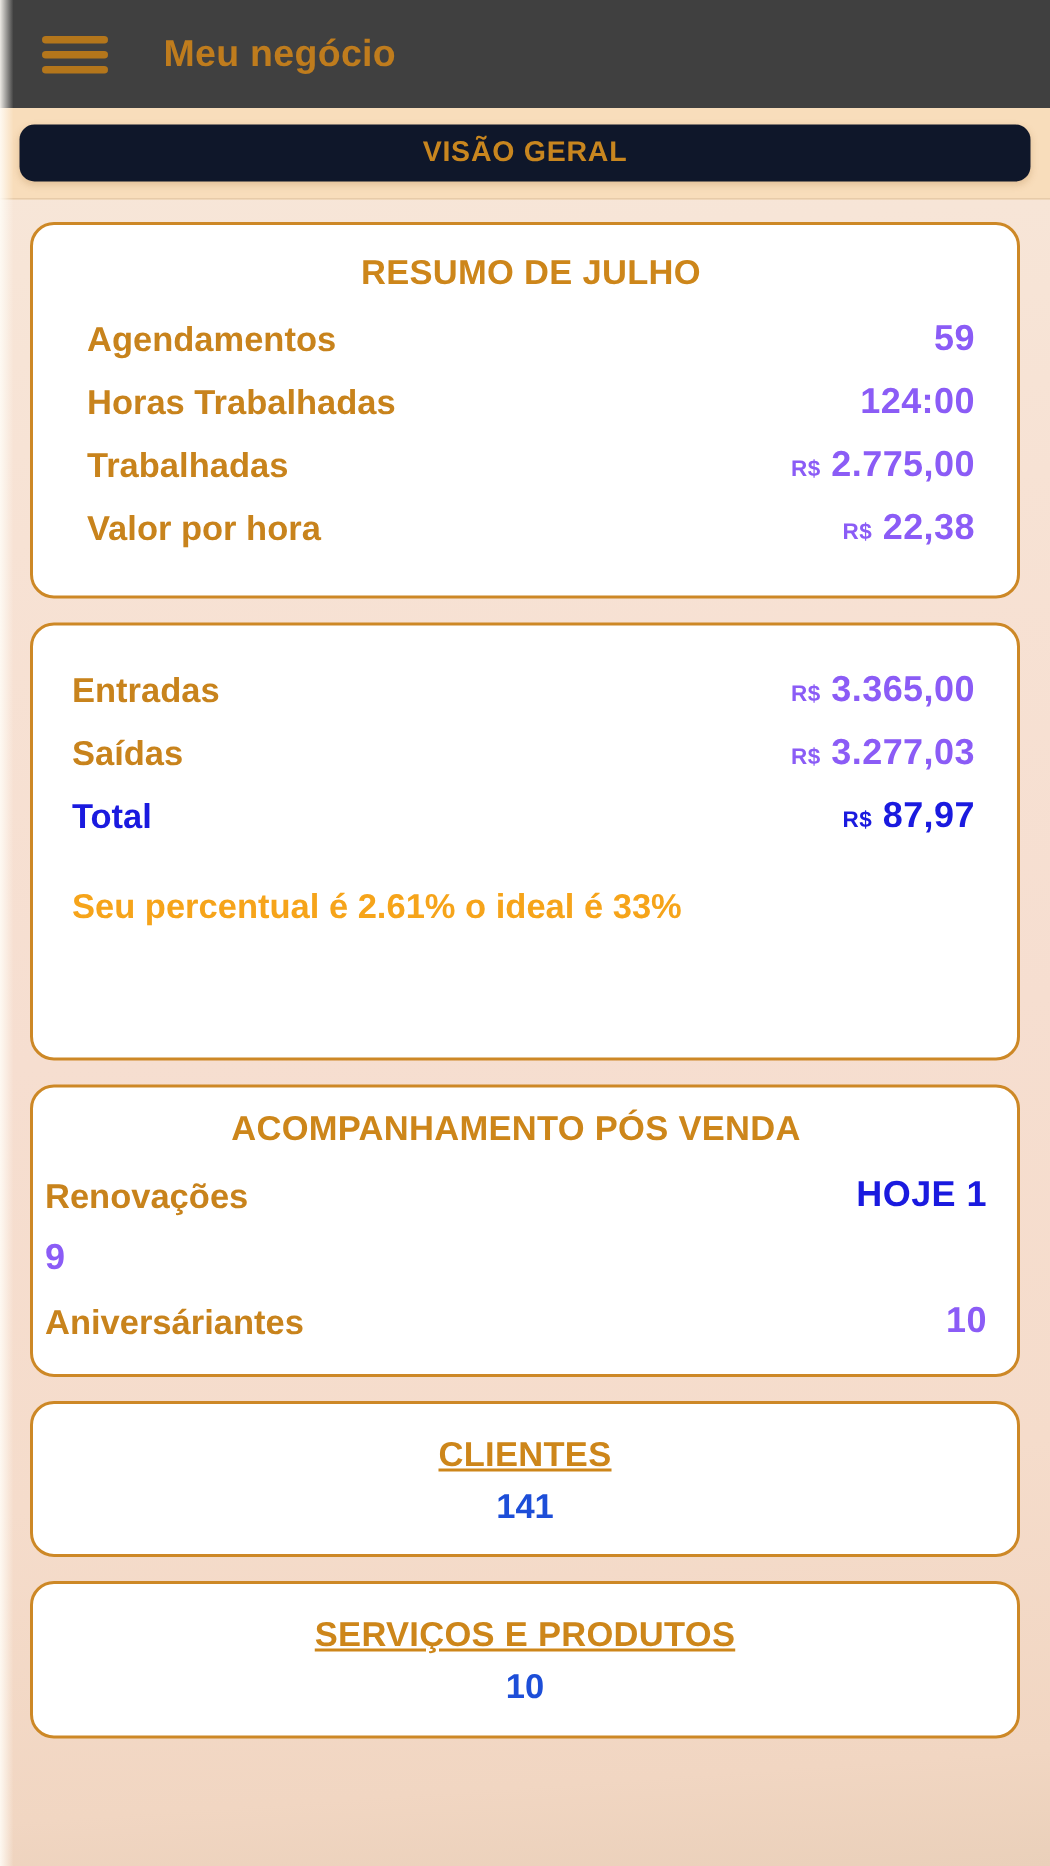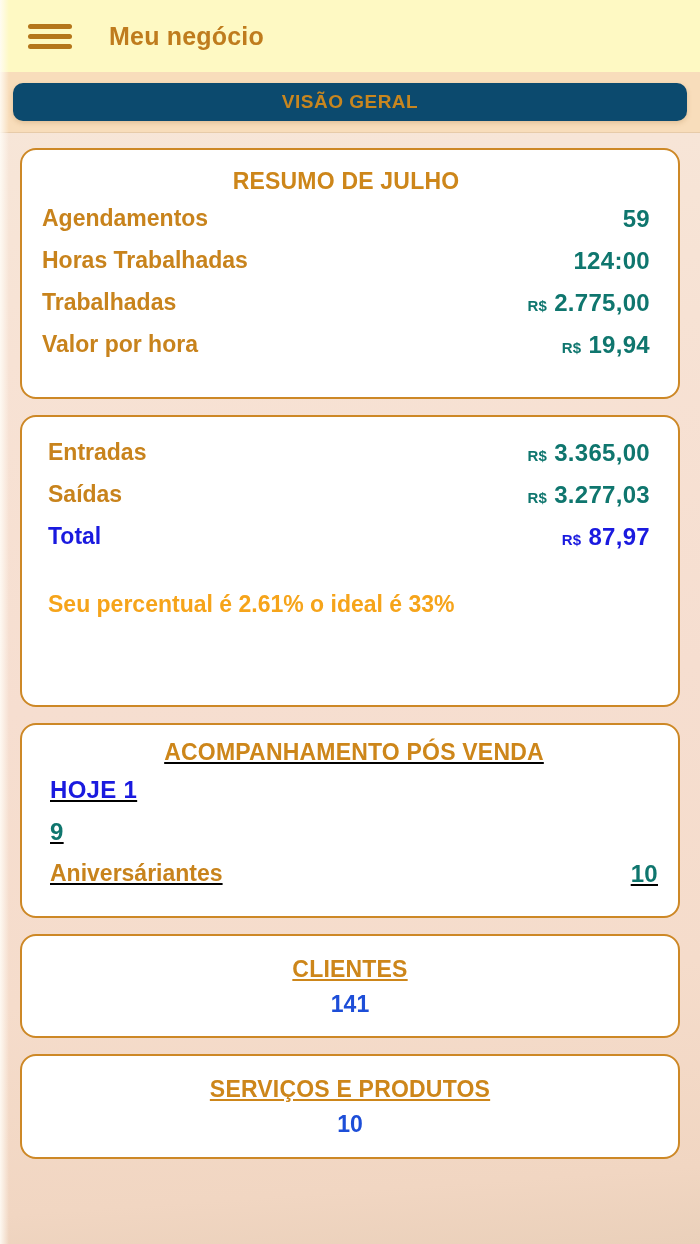--- a/index.html
+++ b/index.html
@@ -11,58 +11,58 @@
     overflow:hidden; position:relative;
   }
   
   body::before {
     content:""; position:absolute; left:0; top:0; bottom:0; width:9px;
     background:linear-gradient(90deg, rgba(255,252,246,.9), rgba(255,252,246,0));
     pointer-events:none; z-index:5;
   }
 
   .appbar {
-    height:72px; background:#fef9c3;
+    height:72px; background:#404040;
     display:flex; align-items:center; padding:0 28px; gap:37px;
   }
   .menu-btn { width:44px; display:flex; flex-direction:column; gap:5px; cursor:pointer; }
   .menu-btn span { height:5px; background:#b4761b; border-radius:2.5px; }
   .app-title { font-size:25px; font-weight:700; color:#bf7c1d; margin:0; letter-spacing:.2px; }
 
   .tabbar {
     height:61px; background:#f8ddbb; display:flex; align-items:center;
     padding:0 13px; border-bottom:1px solid #e7cba9;
   }
   .tab {
-    flex:1; height:38px; background:#0c4a6e; border:none; border-radius:10px;
+    flex:1; height:38px; background:#0f172a; border:none; border-radius:10px;
     color:#c8861f; font-size:19px; font-weight:700; letter-spacing:.5px;
     font-family:inherit; box-shadow:0 2px 5px rgba(170,120,60,.28); cursor:pointer;
   }
 
   main { padding:15px 20px 0; position:relative; z-index:1; }
   .card {
     background:#ffffff; border:2px solid #cd8826; border-radius:16px;
     margin-bottom:16px;
   }
   .card-title {
     text-align:center; color:#cd861a; font-size:23px; font-weight:700;
     margin:4px 0 10px; letter-spacing:.2px;
   }
-  .row { display:flex; justify-content:space-between; align-items:flex-start; height:42px; }
+  .row { display:flex; justify-content:space-between; align-items:center; height:42px; }
   .row .label { font-size:23px; font-weight:700; color:#c8831c; }
   .row .value {
-    font-size:24px; font-weight:700; color:#0f766e;
+    font-size:24px; font-weight:700; color:#8b5cf6;
     display:flex; align-items:baseline; gap:7px; letter-spacing:.3px;
   }
   .row .cur { font-size:15px; font-weight:700; font-style:normal; }
   .row.blue .label, .row.blue .value { color:#1a1adf; }
 
-  .card-summary  { min-height:245px; padding:14px 28px 24px 20px; }
+  .card-summary  { min-height:245px; padding:14px 28px 24px 36px; }
   .card-finance  { min-height:262px; padding:22px 28px 64px 26px; }
-  .card-followup { min-height:182px; padding:10px 20px 14px 28px;text-decoration:underline; }
+  .card-followup { min-height:182px; padding:10px 20px 14px 8px; }
   .note { color:#f6a41a; font-size:23px; font-weight:700; margin-top:26px; }
 
   .card-center { text-align:center; padding:14px 20px; cursor:pointer; }
   .card-clients  { min-height:100px; }
   .card-services { min-height:105px; }
   .card-center .card-title { margin:6px 0 8px;text-decoration:underline; }
   .big-number { font-size:23px; font-weight:700; color:#1d4ed8; margin:2px 0 4px; }
 </style>
 </head>
 <body>
@@ -100,21 +100,21 @@
       <span class="label">Trabalhadas</span>
       <span class="value">
           <i class="cur">R$</i>
           <b>2.775,00</b>
         </span>
     </div>
     <div class="row">
       <span class="label">Valor por hora</span>
       <span class="value">
           <i class="cur">R$</i>
-          <b>19,94</b>
+          <b>22,38</b>
         </span>
     </div>
   </section>
 
   <section class="card card-finance">
     <div class="row">
       <span class="label">Entradas</span>
       <span class="value">
           <i class="cur">R$</i>
           <b>3.365,00</b>
@@ -133,20 +133,21 @@
           <i class="cur">R$</i>
           <b>87,97</b>
         </span>
     </div>
     <p class="note">Seu percentual é 2.61% o ideal é 33%</p>
   </section>
 
   <section class="card card-followup">
     <h2 class="card-title">ACOMPANHAMENTO PÓS VENDA</h2>
     <div class="row blue-value">
+      <span class="label">Renovações</span>
       <span class="value" style="color:#1a1adf">
           <b>HOJE 1</b>
         </span>
     </div>
     <div class="row">
       <span class="value">
           <b>9</b>
         </span>
     </div>
     <div class="row">

